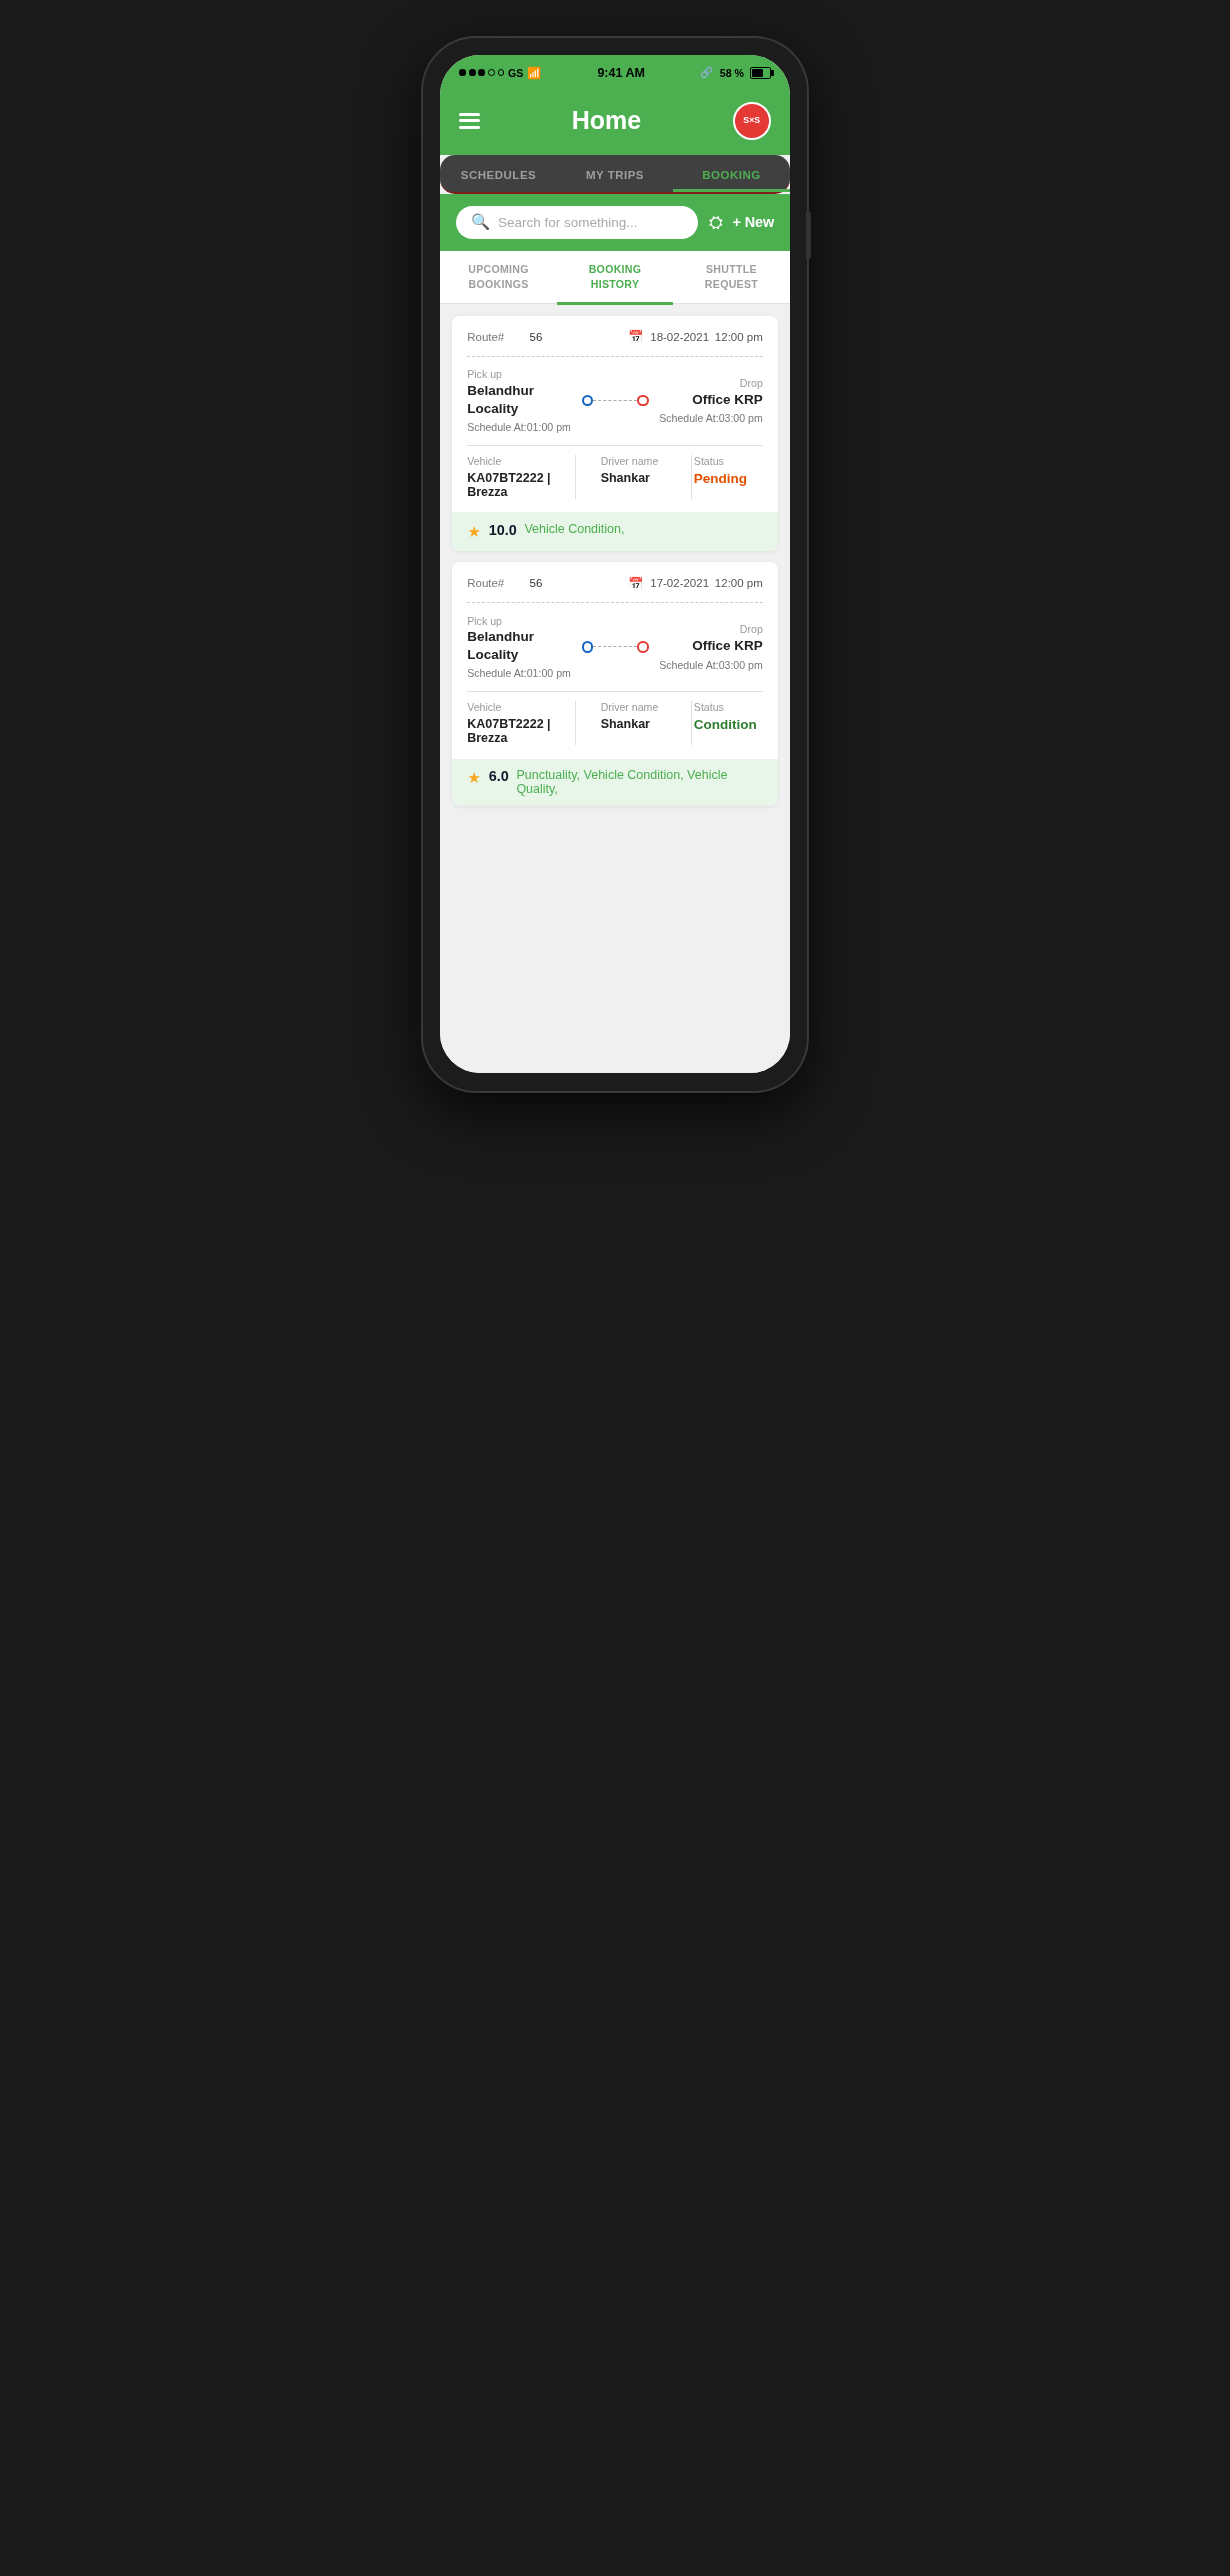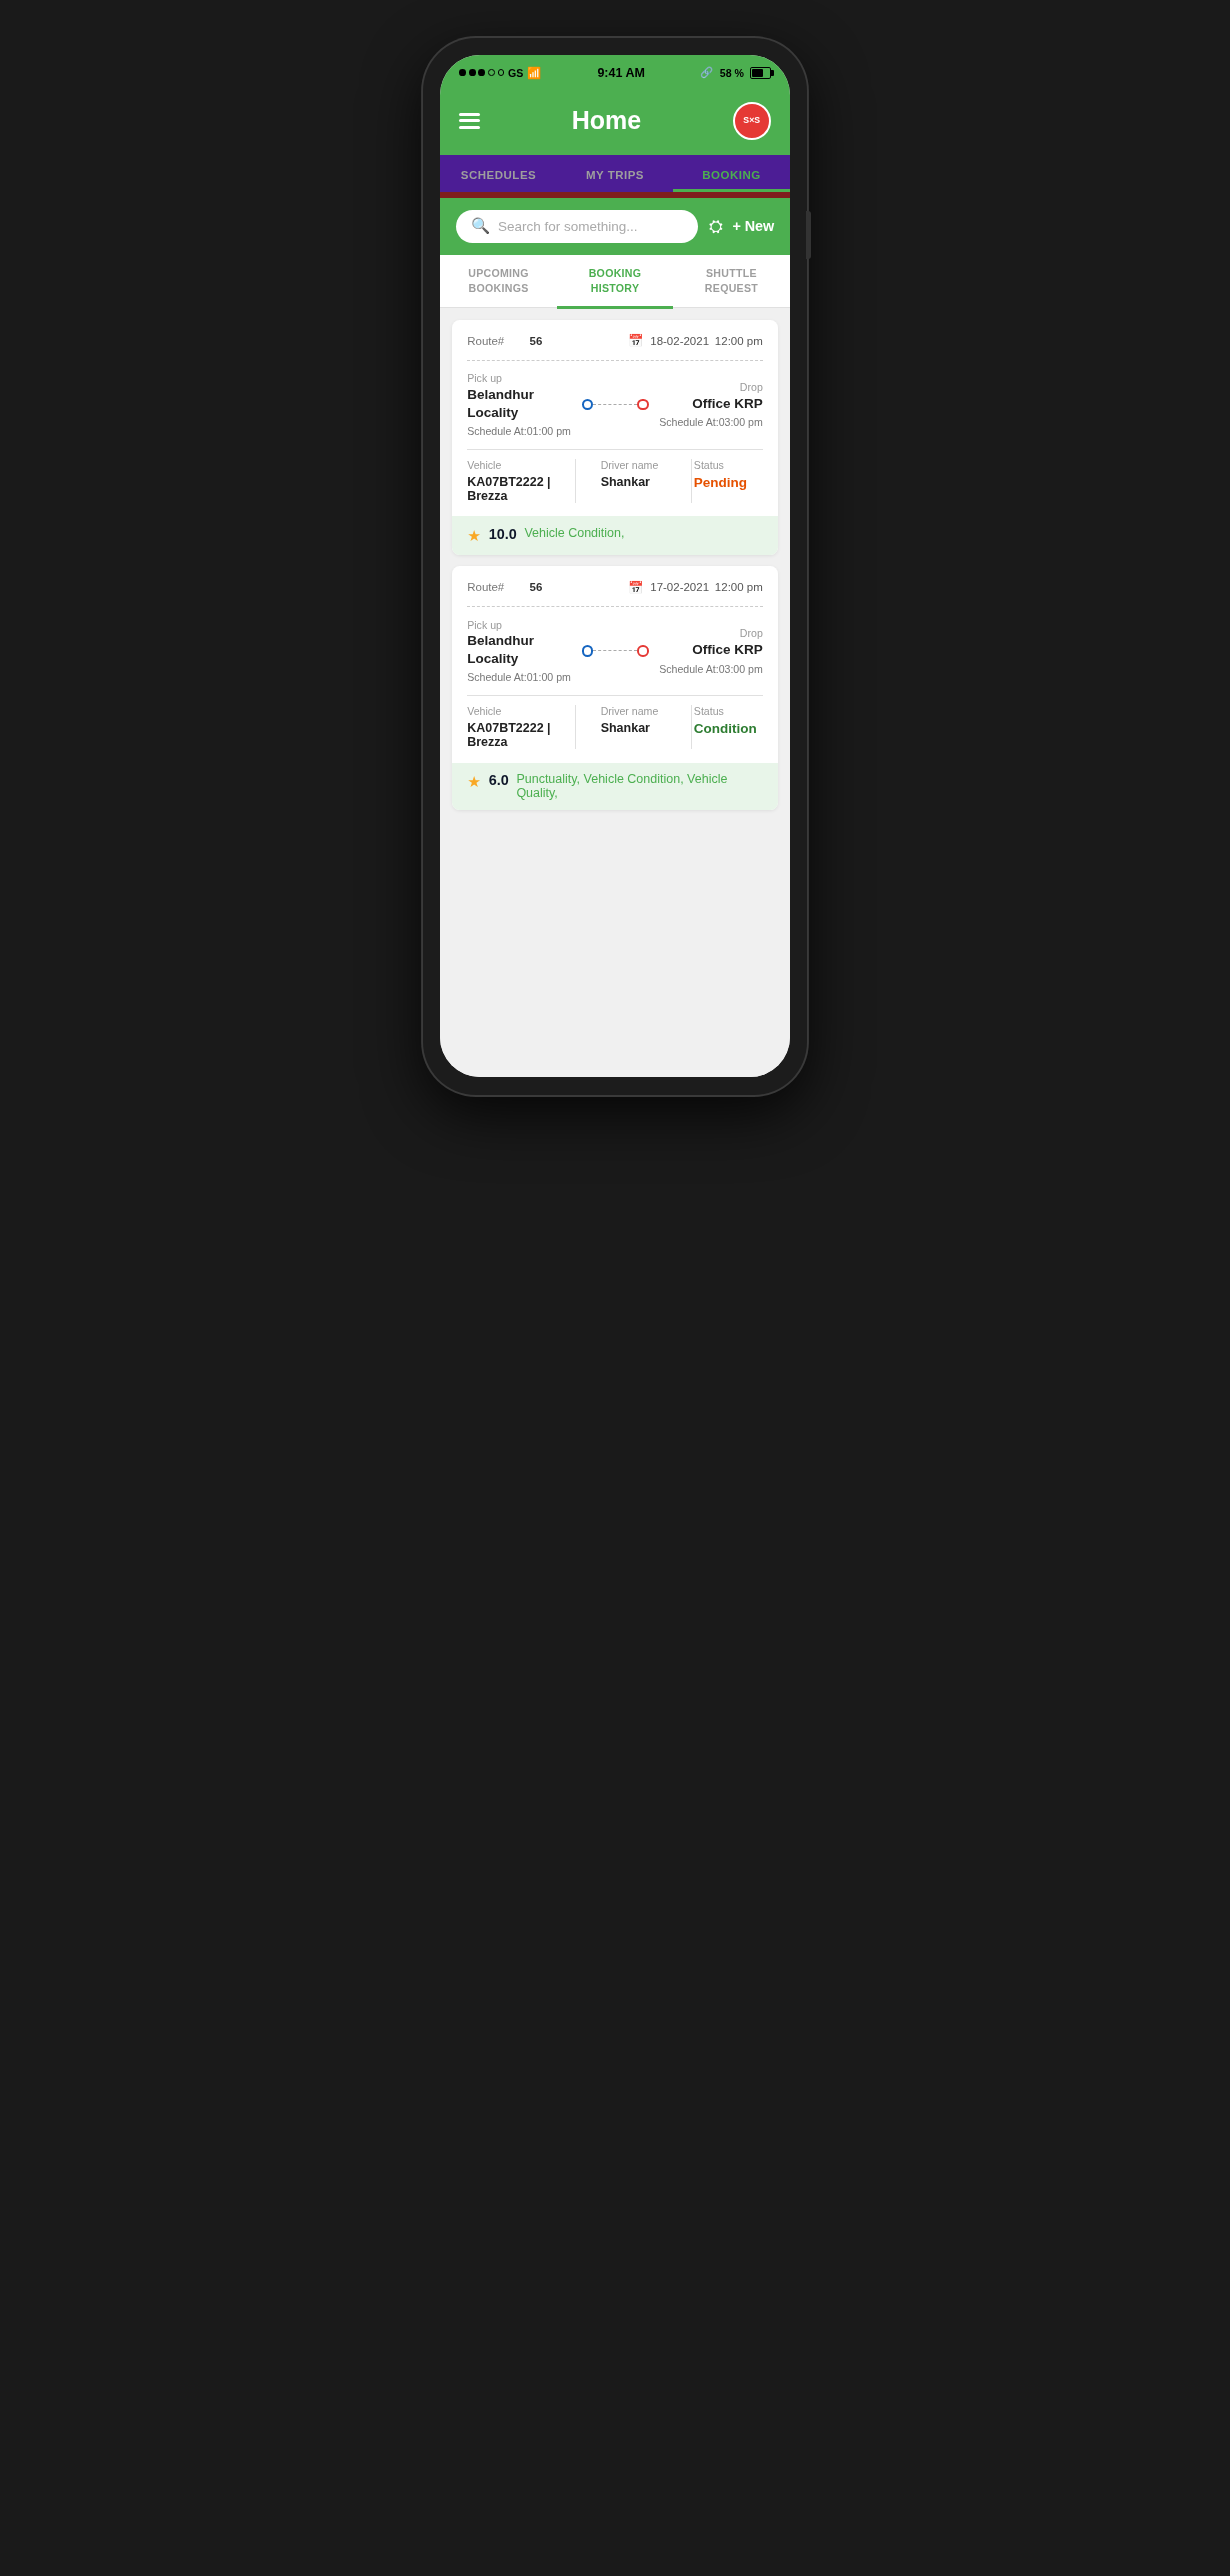--- a/index.html
+++ b/index.html
@@ -138,23 +138,24 @@
       border: 2.9px solid #fff;
       font-size: 8.7px;
       font-weight: bold;
       color: #fff;
       line-height: 1.1;
       text-align: center;
     }
 
     
     .main-tabs {
-      background: #4c1d95;
-      display: flex;
-      border-bottom: 6px solid #7f1d1d;
+      background: #404040;
+      display: flex;
+      border-bottom: 2px solid #7f1d1d;
+      border-radius: 15px;
     }
 
     .main-tab {
       flex: 1;
       text-align: center;
       padding: 13.5px 0 11.5px;
       font-size: 11.5px;
       font-weight: 600;
       color: #9e9e9e;
       letter-spacing: 0.5px;
@@ -276,21 +277,21 @@
       align-items: center;
       margin-bottom: 11.5px;
     }
 
     .route-info {
       color: #777;
       font-size: 11.5px;
     }
 
     .route-num {
-      font-weight: 700; color: #333; padding-left: 22px;
+      font-weight: 400; color: #333; padding-left: 22px;
     }
 
     .date-info {
       display: flex;
       align-items: center;
       gap: 5.8px;
       color: #555;
       font-size: 11.5px;
     }
 

